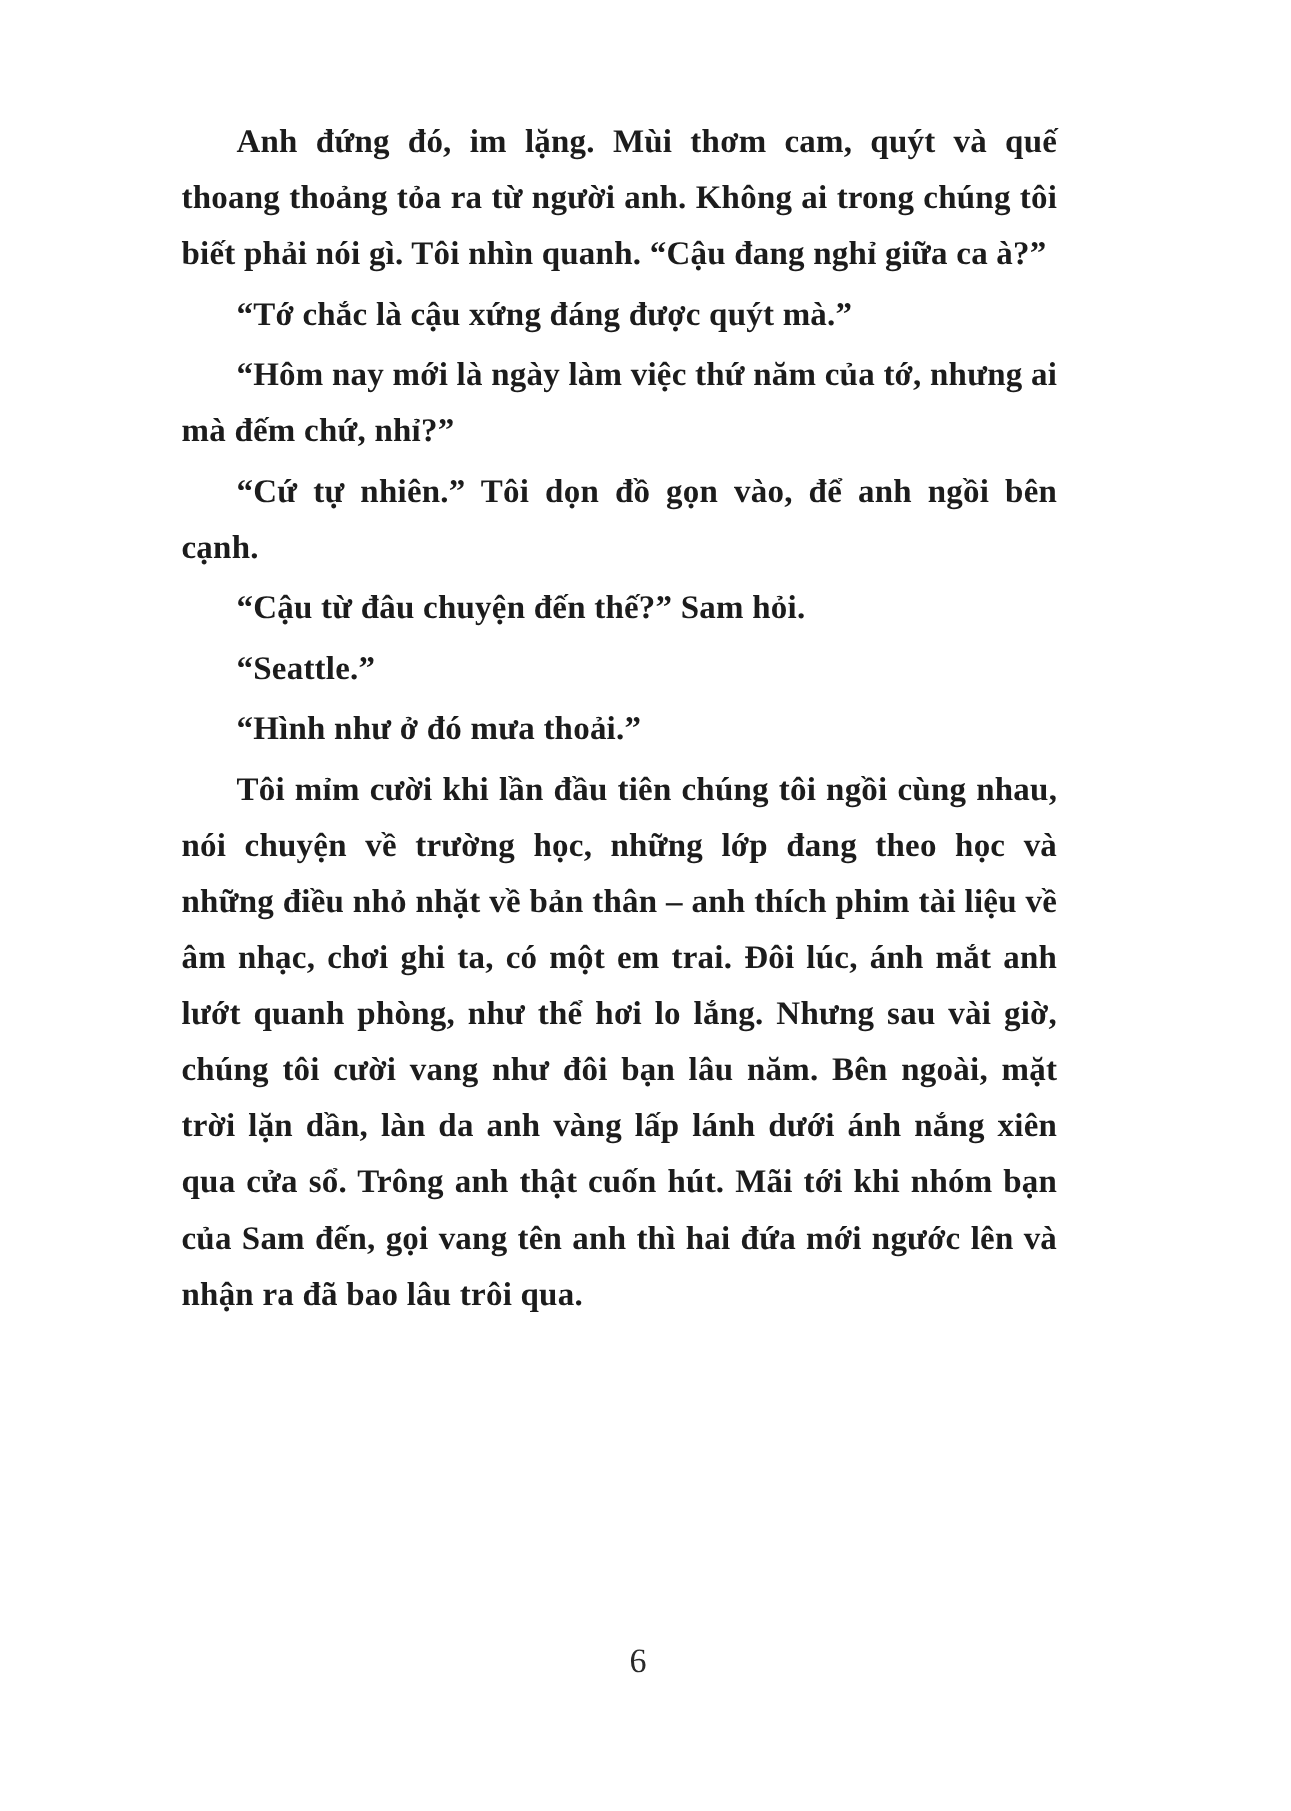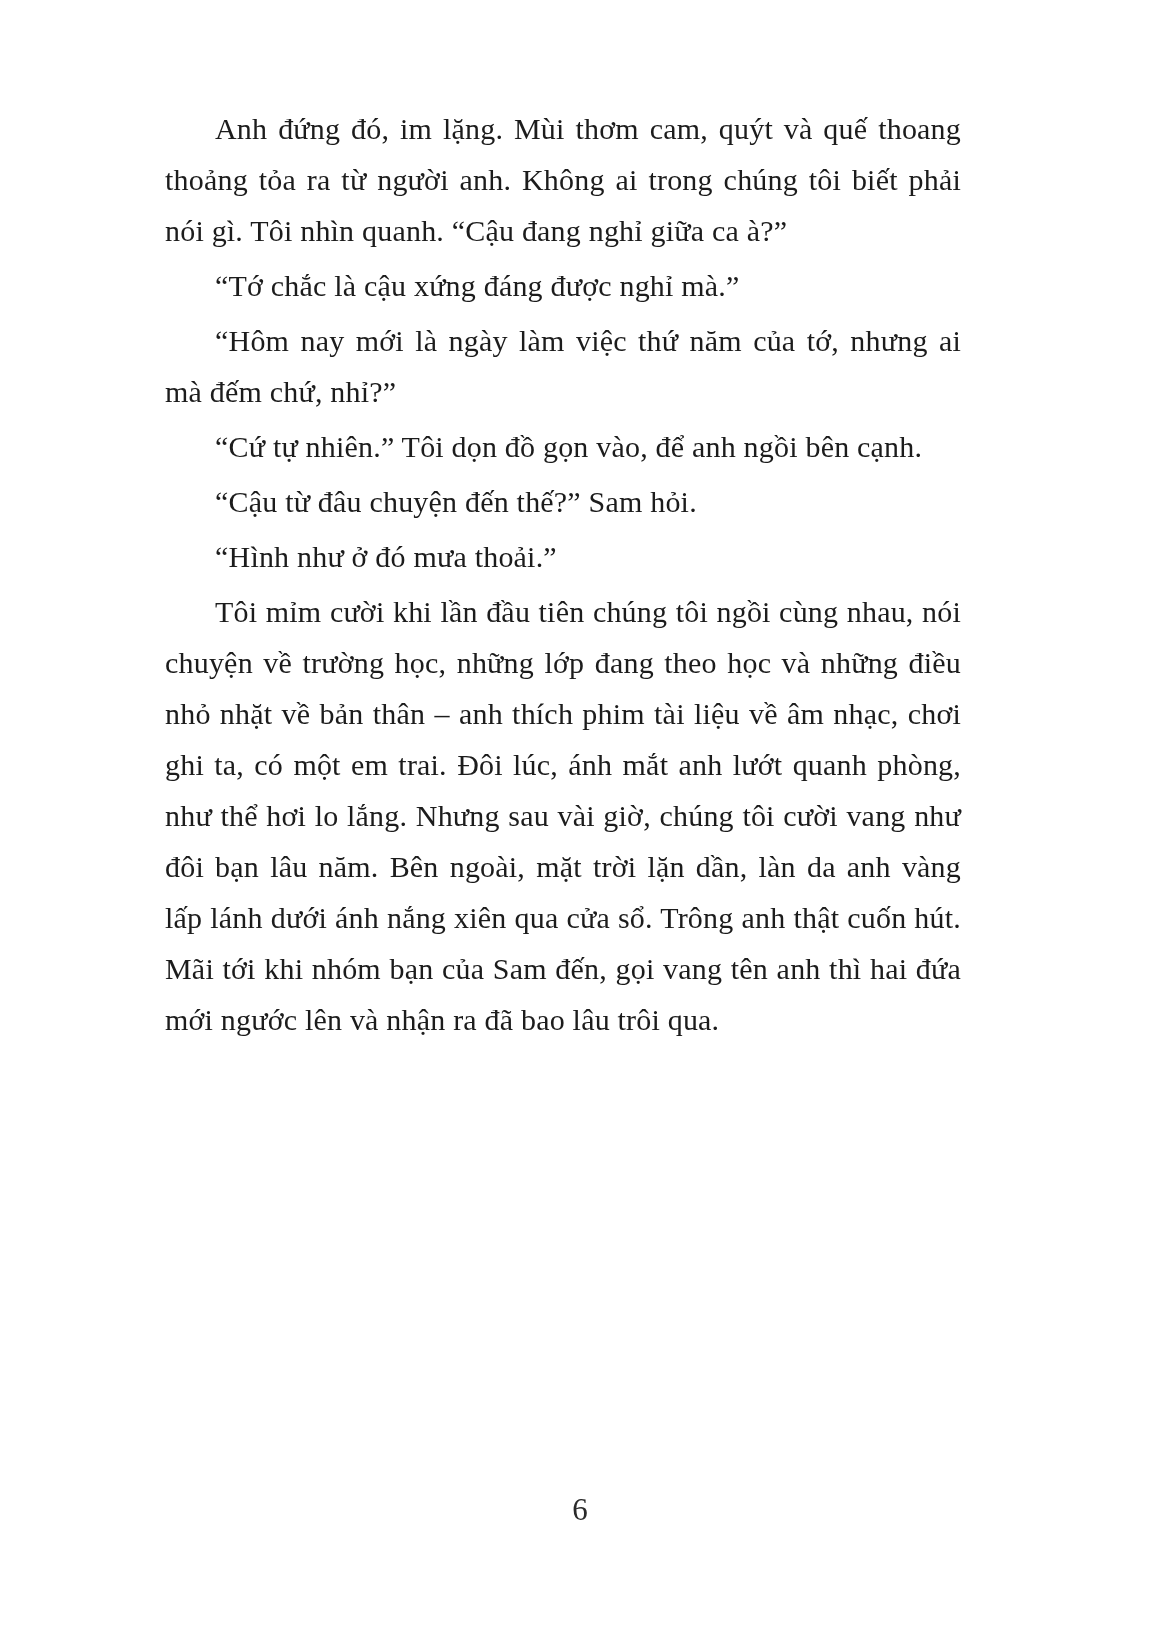--- a/index.html
+++ b/index.html
@@ -13,20 +13,21 @@
     background: #ffffff;
     font-family: "Liberation Serif", "DejaVu Serif", serif;
     color: #1c1c1c;
     overflow: hidden;
   }
   .text-block {
     position: absolute;
     left: 165px;
     top: 103px;
     width: 796px;
+    font-weight: bold;
   }
   .para {
     font-size: 30px;
     line-height: 51px;
     text-align: justify;
     text-indent: 50px;
     margin: 0 0 4px 0;
     letter-spacing: 0.2px;
   }
   .page-number {
@@ -38,21 +39,22 @@
     font-size: 31px;
     color: #2a2a2a;
   }
 </style>
 </head>
 <body>
 
 <div class="text-block">
 
 <p class="para">Anh đứng đó, im lặng. Mùi thơm cam, quýt và quế thoang thoảng tỏa ra từ người anh. Không ai trong chúng tôi biết phải nói gì. Tôi nhìn quanh. “Cậu đang nghỉ giữa ca à?”</p>
-    <p class="para">“Tớ chắc là cậu xứng đáng được nghỉ mà.”</p>
+    <p class="para">“Tớ chắc là cậu xứng đáng được quýt mà.”</p>
     <p class="para">“Hôm nay mới là ngày làm việc thứ năm của tớ, nhưng ai mà đếm chứ, nhỉ?”</p>
     <p class="para">“Cứ tự nhiên.” Tôi dọn đồ gọn vào, để anh ngồi bên cạnh.</p>
     <p class="para">“Cậu từ đâu chuyện đến thế?” Sam hỏi.</p>
+    <p class="para">“Seattle.”</p>
     <p class="para">“Hình như ở đó mưa thoải.”</p>
     <p class="para">Tôi mỉm cười khi lần đầu tiên chúng tôi ngồi cùng nhau, nói chuyện về trường học, những lớp đang theo học và những điều nhỏ nhặt về bản thân – anh thích phim tài liệu về âm nhạc, chơi ghi ta, có một em trai. Đôi lúc, ánh mắt anh lướt quanh phòng, như thể hơi lo lắng. Nhưng sau vài giờ, chúng tôi cười vang như đôi bạn lâu năm. Bên ngoài, mặt trời lặn dần, làn da anh vàng lấp lánh dưới ánh nắng xiên qua cửa sổ. Trông anh thật cuốn hút. Mãi tới khi nhóm bạn của Sam đến, gọi vang tên anh thì hai đứa mới ngước lên và nhận ra đã bao lâu trôi qua.</p>
   </div>
 
 <div class="page-number">6</div>
 
 </body></html>

